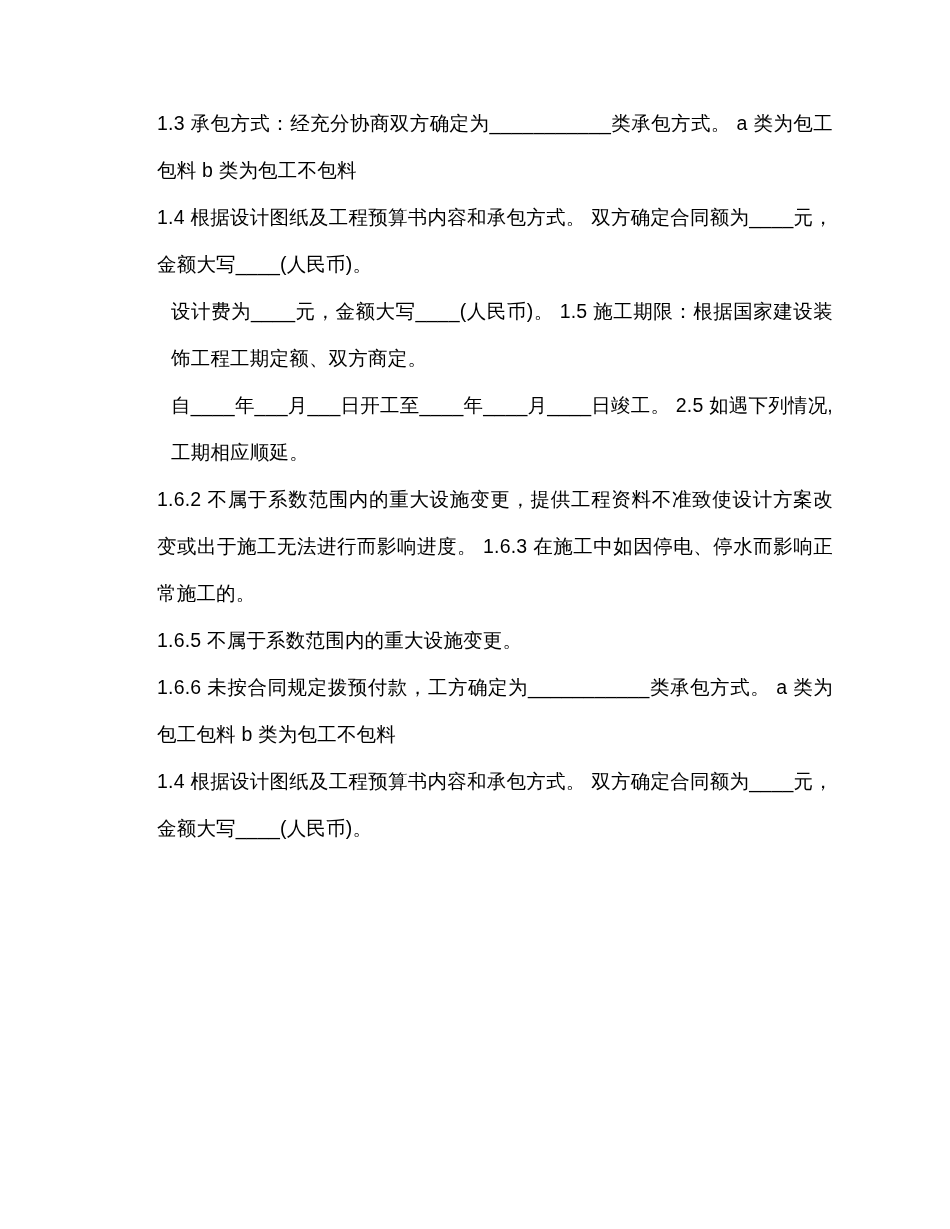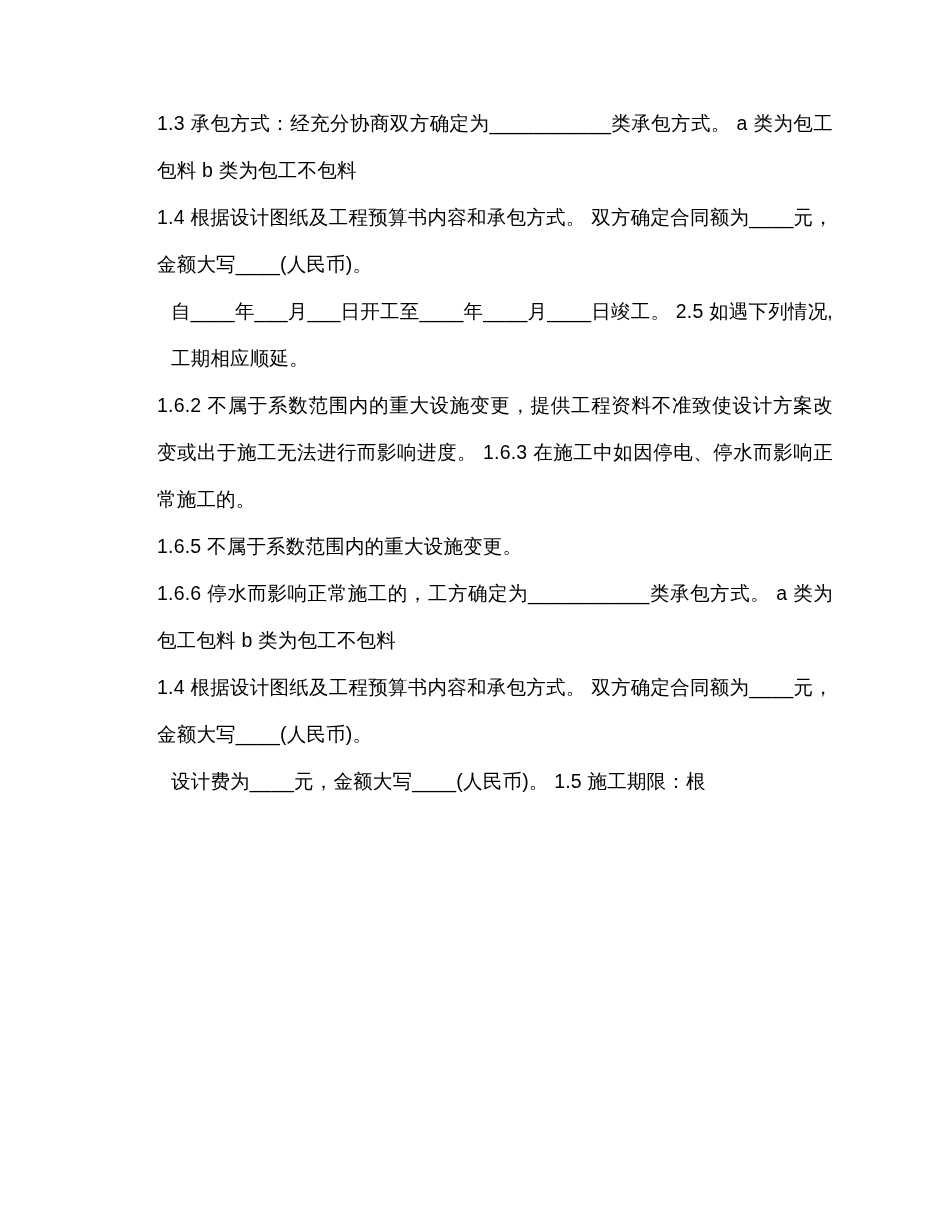--- a/index.html
+++ b/index.html
@@ -37,21 +37,21 @@
   }
 </style>
 </head>
 <body>
 
 <div class="page">
   <div class="content">
 
     <p class="para">1.3 承包方式：经充分协商双方确定为___________类承包方式。 a 类为包工包料 b 类为包工不包料</p>
     <p class="para">1.4 根据设计图纸及工程预算书内容和承包方式。 双方确定合同额为____元，金额大写____(人民币)。</p>
+    <p class="para first-indent">设计费为____元，金额大写____(人民币)。 1.5 施工期限：根据国家建设装饰工程工期定额、双方商定。</p>
     <p class="para first-indent">自____年___月___日开工至____年____月____日竣工。 2.5 如遇下列情况,工期相应顺延。</p>
     <p class="para">1.6.2 不属于系数范围内的重大设施变更，提供工程资料不准致使设计方案改变或出于施工无法进行而影响进度。 1.6.3 在施工中如因停电、停水而影响正常施工的。</p>
     <p class="para">1.6.5 不属于系数范围内的重大设施变更。</p>
-    <p class="para">1.6.6 停水而影响正常施工的，工方确定为___________类承包方式。 a 类为包工包料 b 类为包工不包料</p>
+    <p class="para">1.6.6 未按合同规定拨预付款，工方确定为___________类承包方式。 a 类为包工包料 b 类为包工不包料</p>
     <p class="para">1.4 根据设计图纸及工程预算书内容和承包方式。 双方确定合同额为____元，金额大写____(人民币)。</p>
-    <p class="para first-indent">设计费为____元，金额大写____(人民币)。 1.5 施工期限：根</p>
 
   </div>
 </div>
 
 </body></html>

